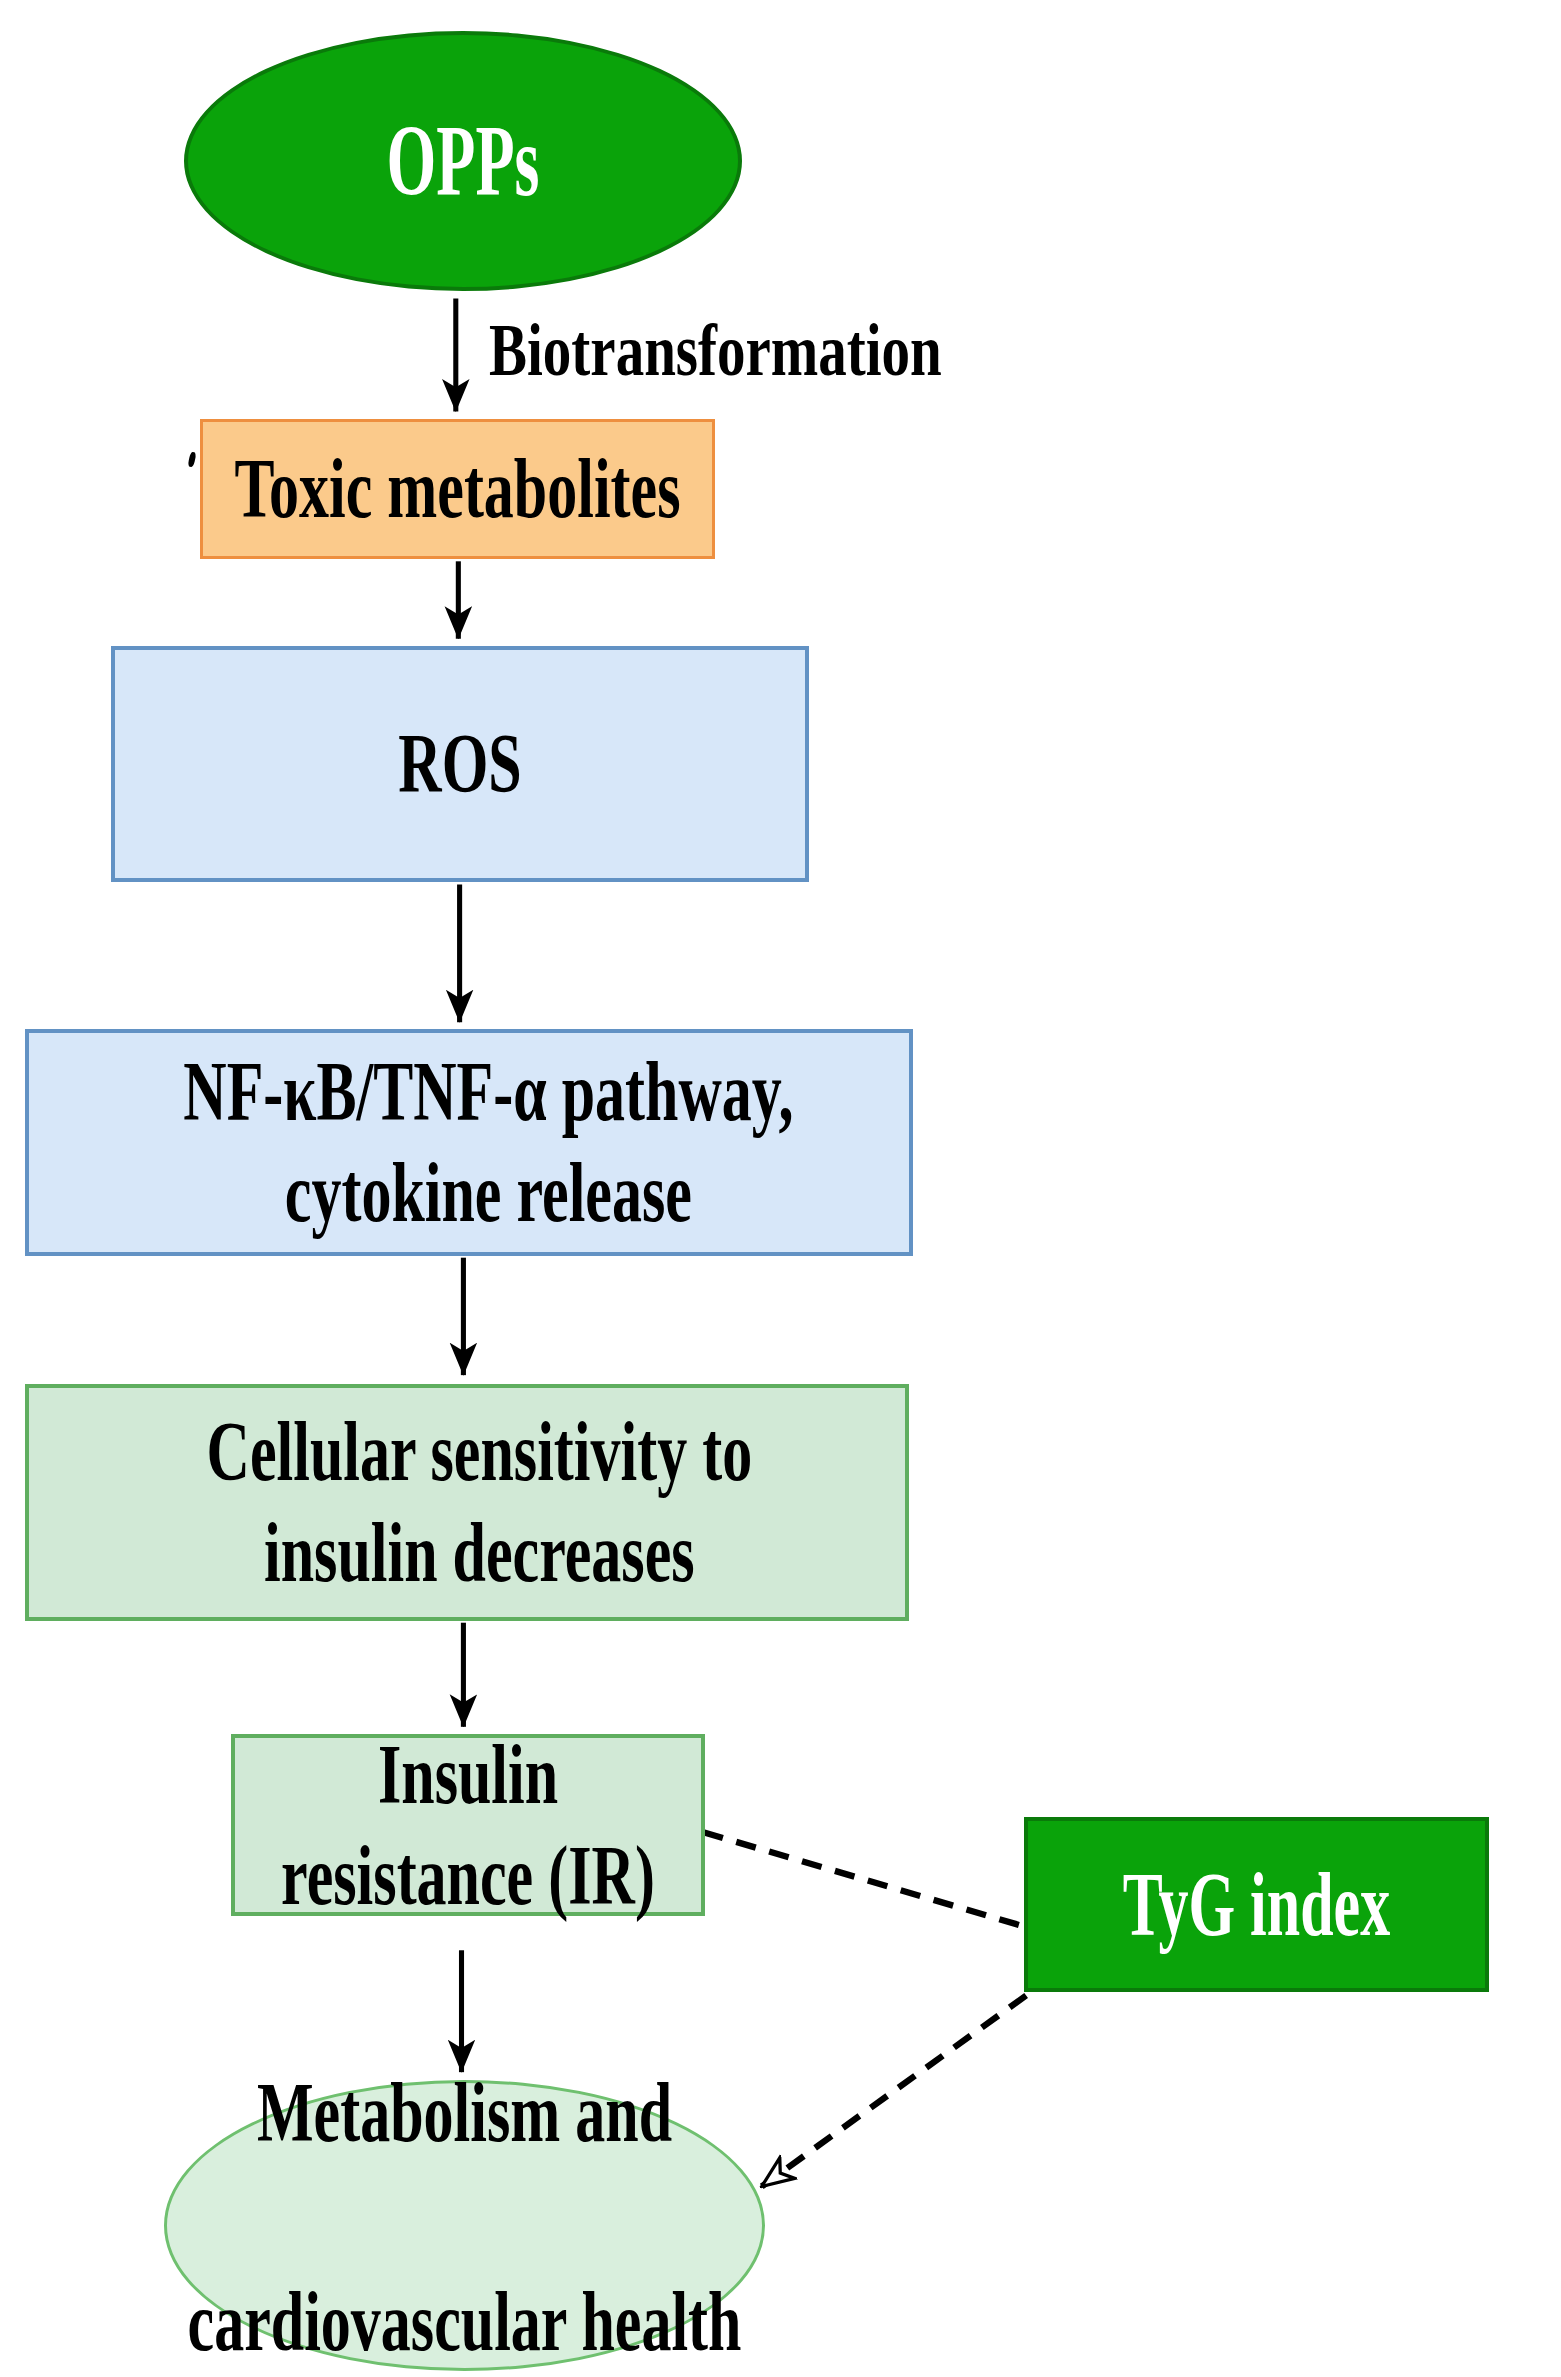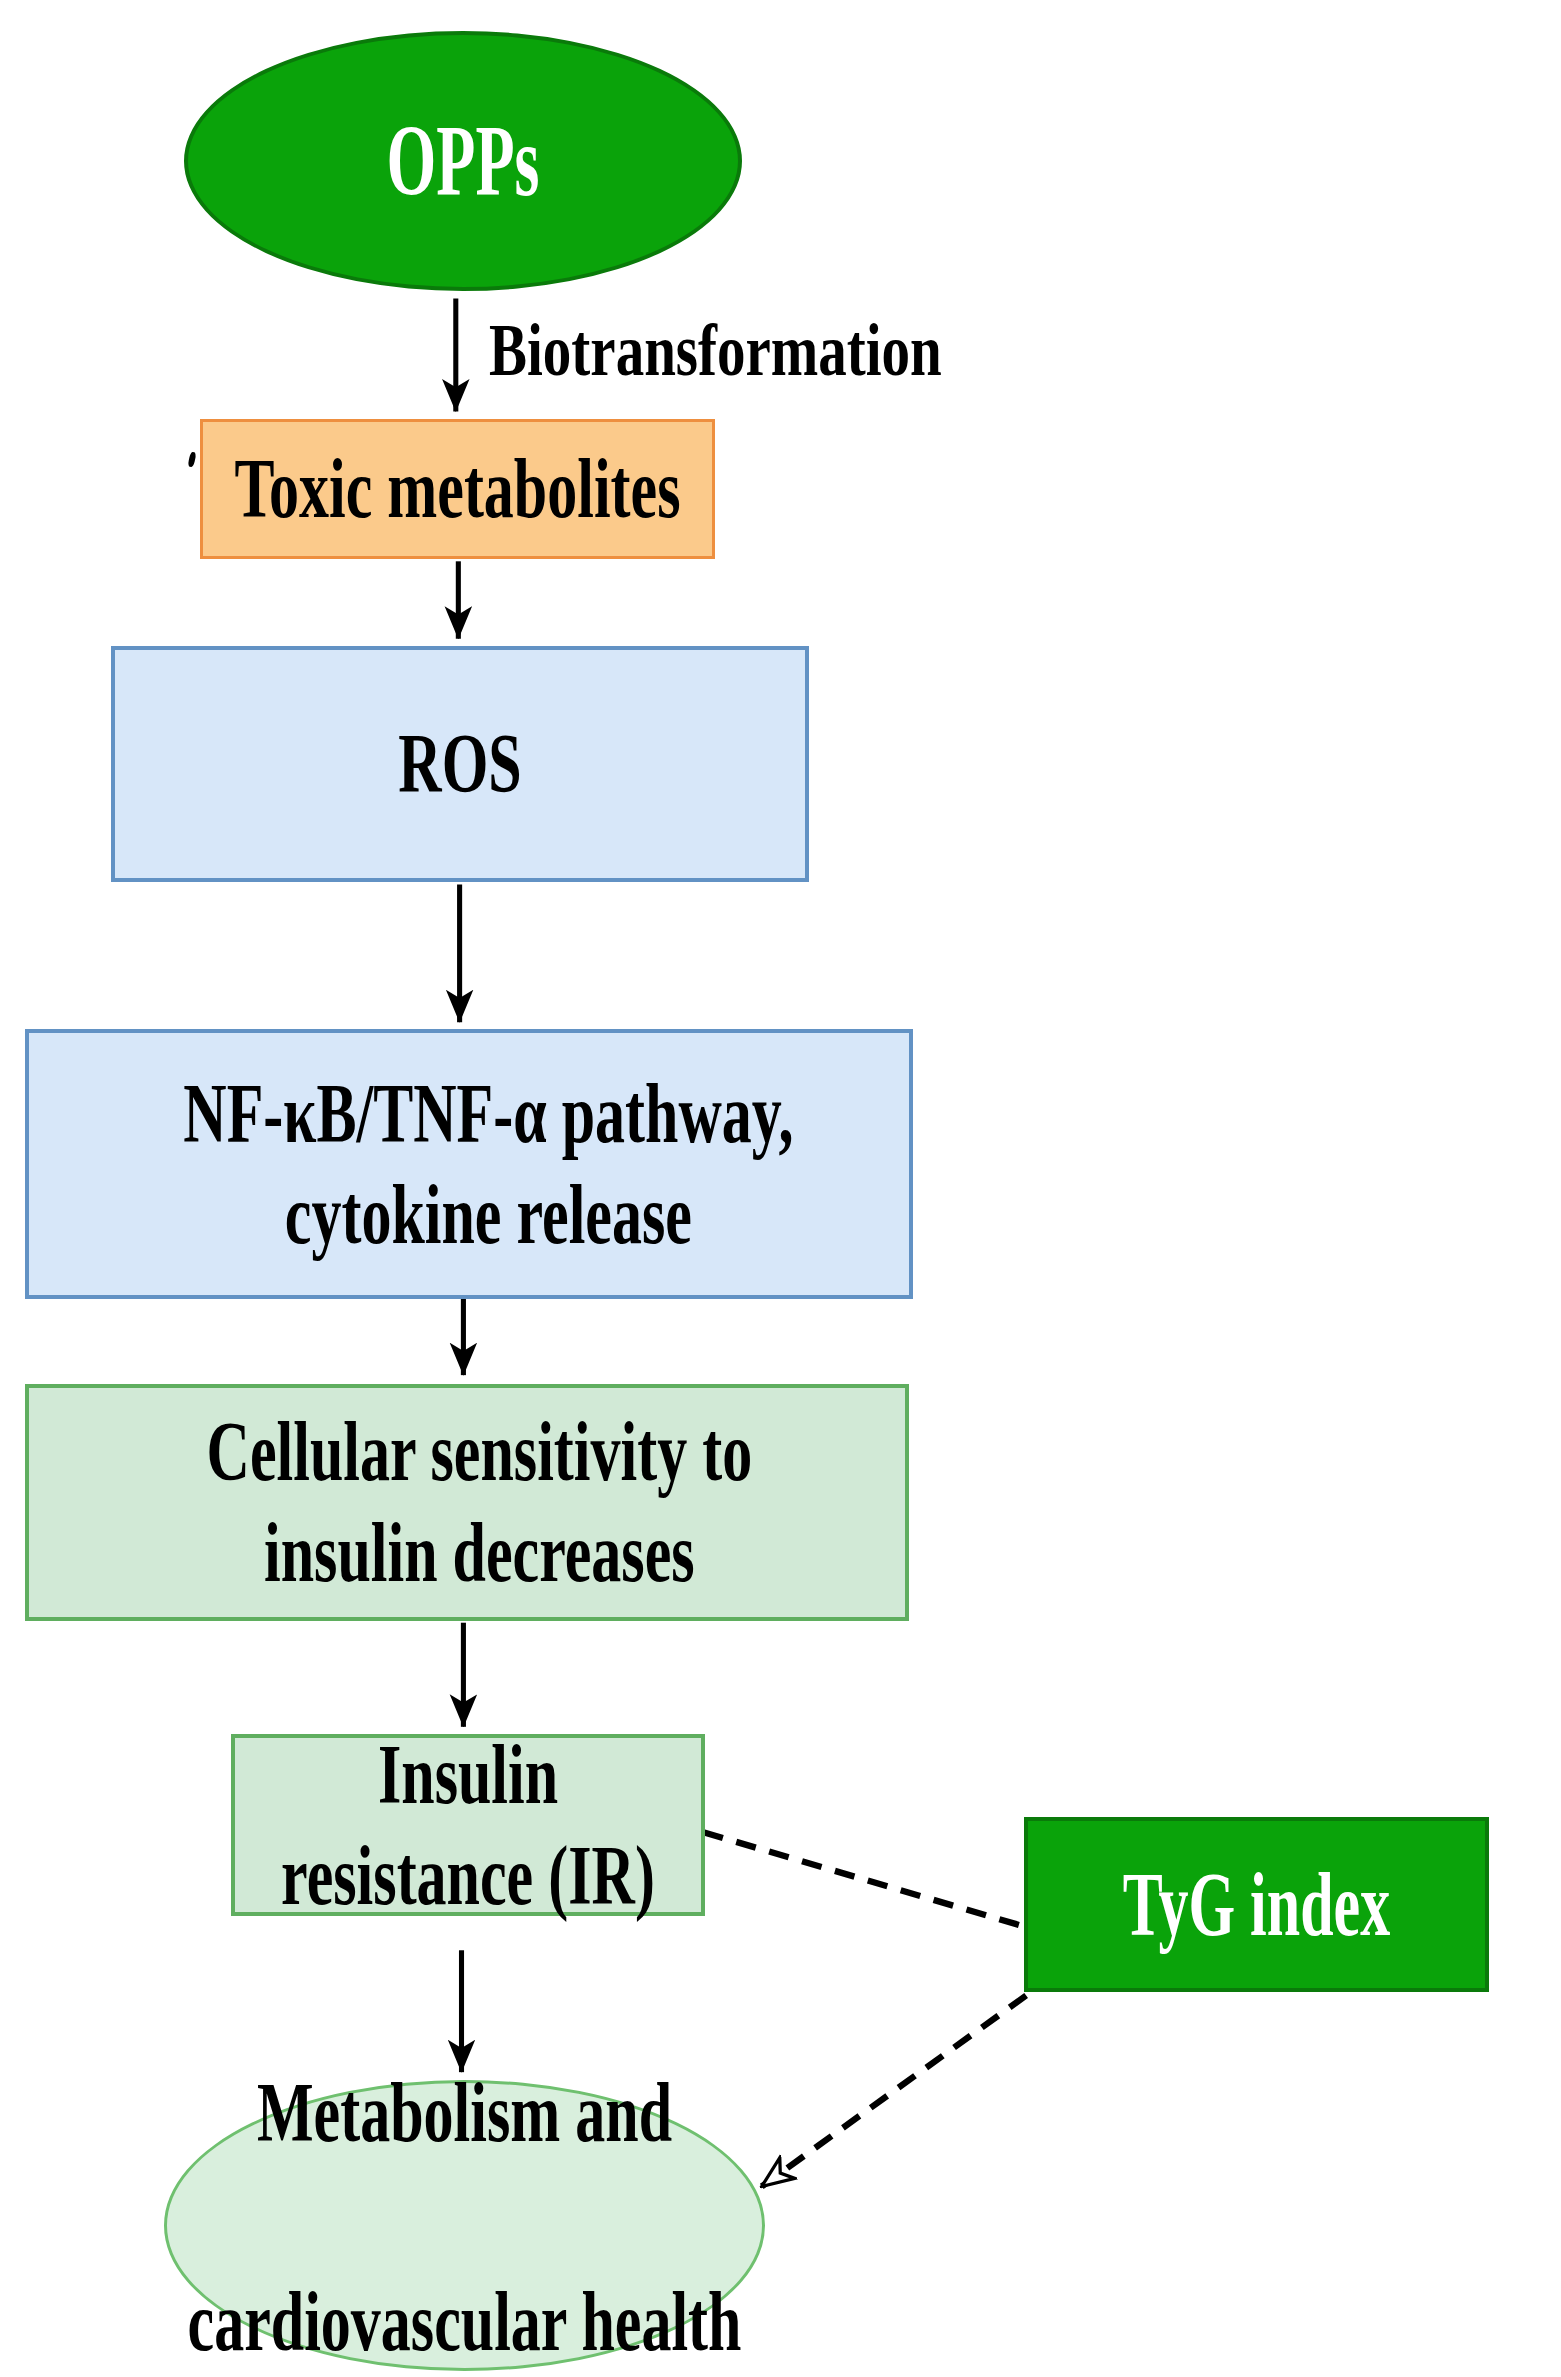--- a/index.html
+++ b/index.html
@@ -74,21 +74,21 @@
     background:var(--ellipse-green-fill);
     border:3.8px solid var(--ellipse-green-border);
   }
   .twoline{gap:41px;}
   .tight{gap:22px;}
 
   #opps{left:184px;top:31px;width:558px;height:260px;}
   #opps .txt{font-size:64px;transform:scaleY(1.6);}
   #toxic{left:200px;top:419px;width:515px;height:140px;}
   #ros{left:111px;top:646px;width:698px;height:236px;}
-  #nfkb{left:25.4px;top:1029px;width:888px;height:270px;padding-left:38px;}
+  #nfkb{left:25.4px;top:1029px;width:888px;height:227px;padding-left:38px;}
   #cellular{left:25.4px;top:1384px;width:884px;height:237px;padding-left:24px;}
   #insulin{left:231px;top:1734px;width:474px;height:182px;}
   #metabolism{left:164px;top:2080px;width:601px;height:291px;padding-bottom:16.5px;justify-content:space-between;}
   #tyg{left:1024px;top:1817px;width:465px;height:175px;}
   #tyg .txt{font-size:60px;transform:scaleY(1.5);}
 
   .edge-label{
     position:absolute;
     left:489px;top:321px;
     font-weight:bold;

